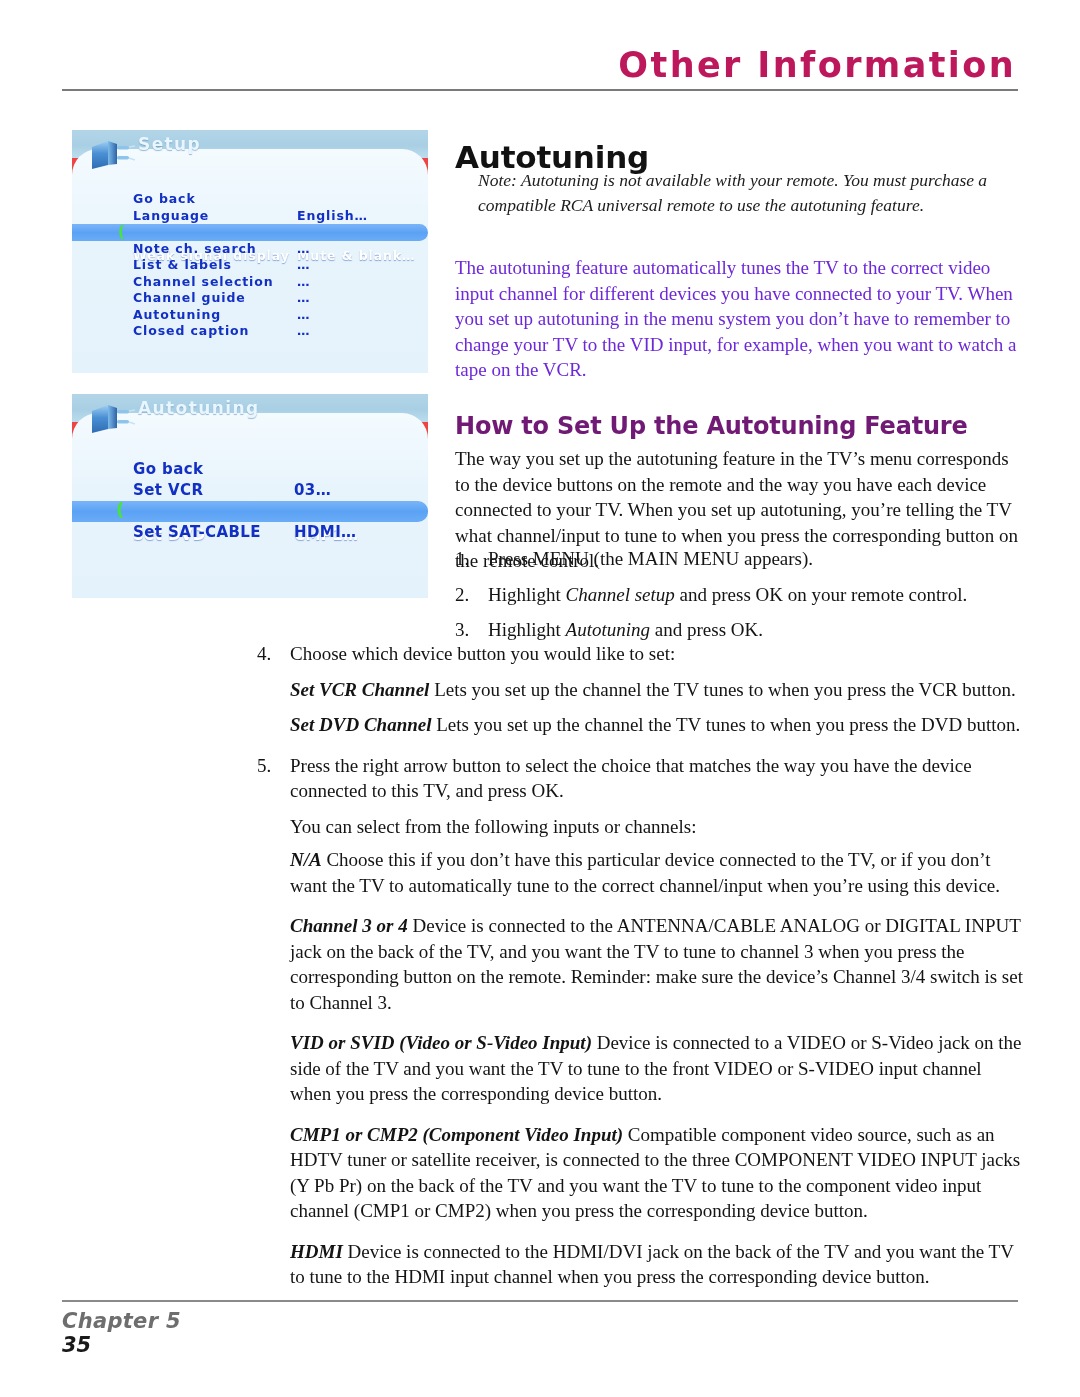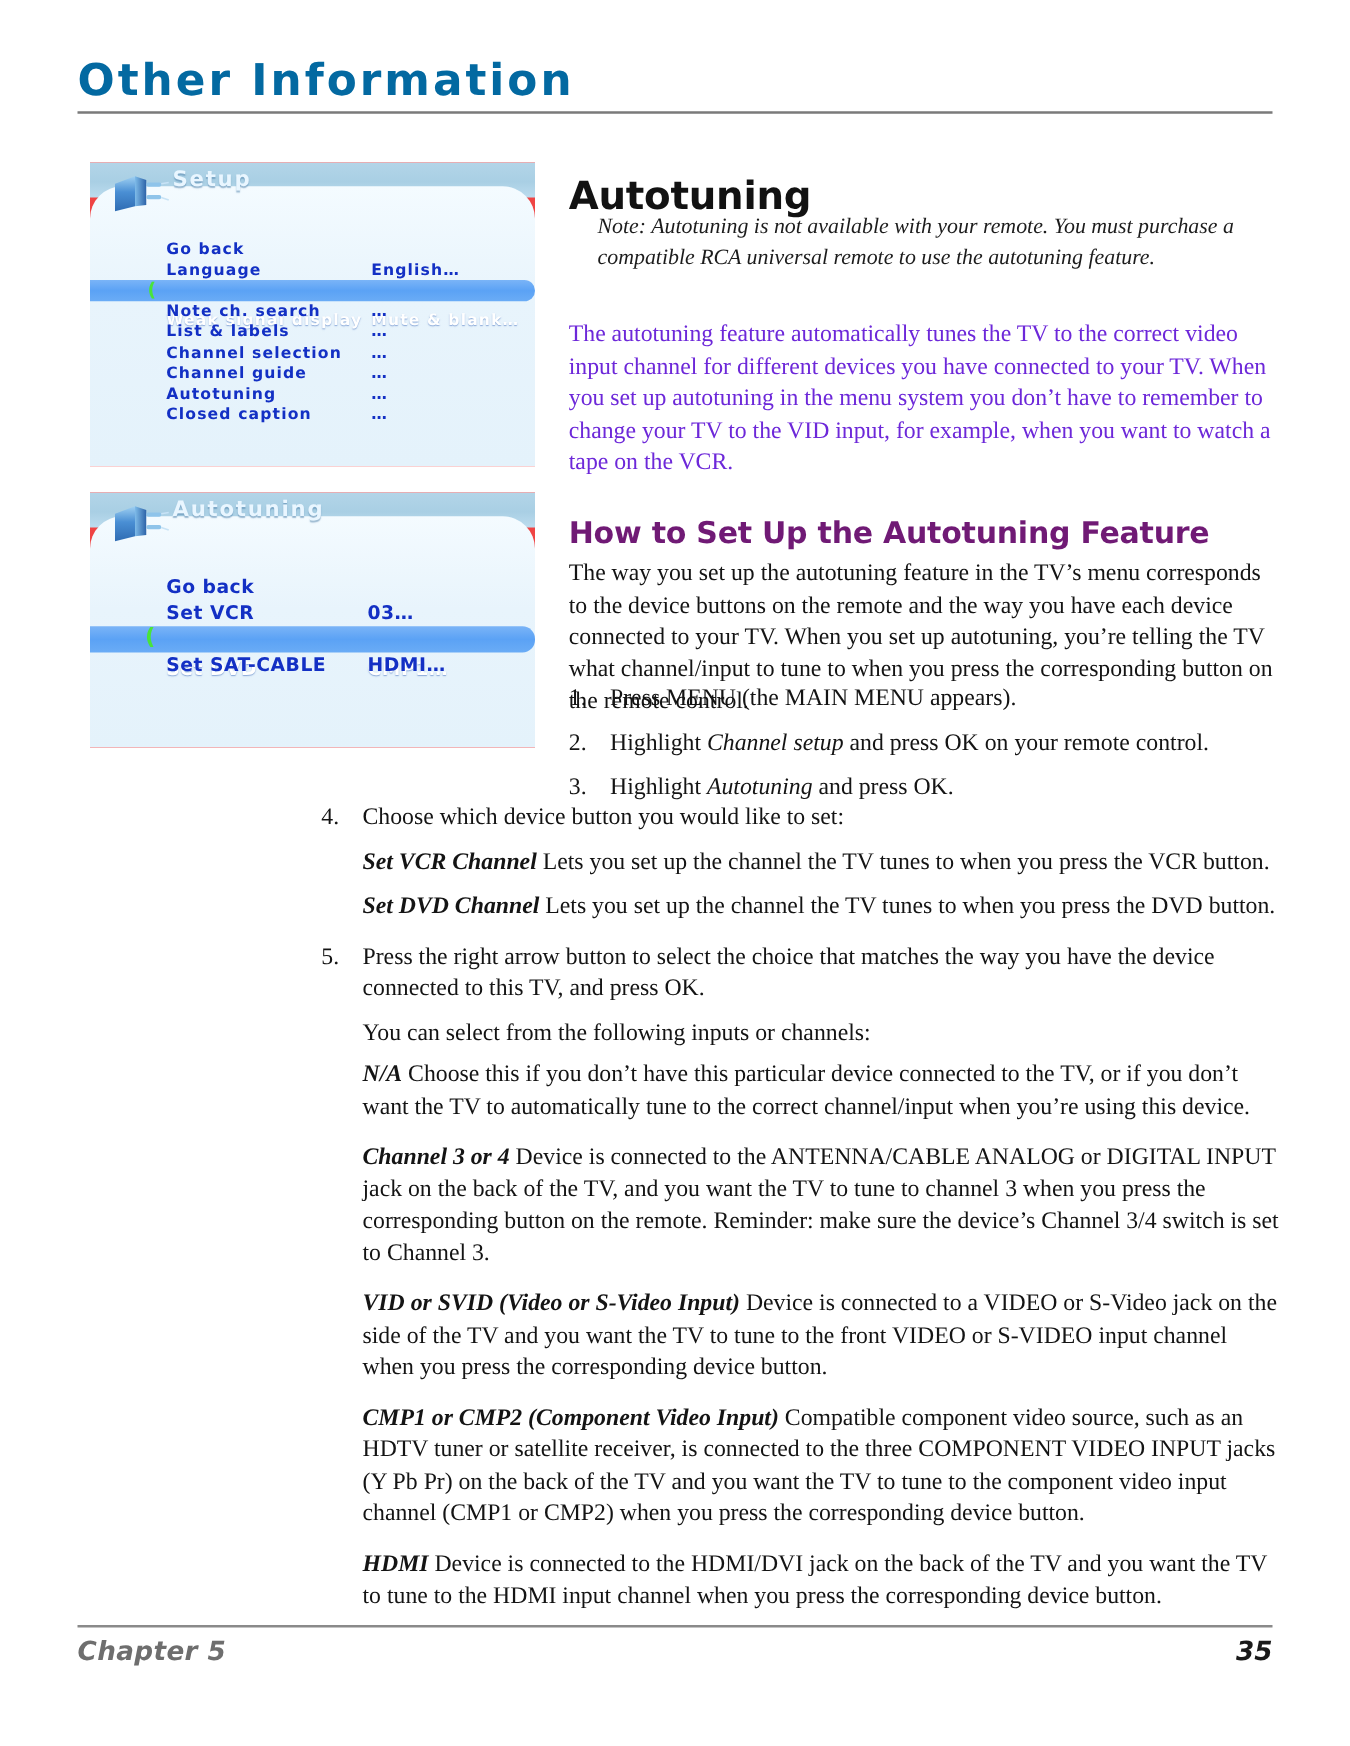--- a/index.html
+++ b/index.html
@@ -14,26 +14,26 @@
   }
 
   
   #page-header {
     position: absolute;
     left: 62px;
     top: 48px;
     width: 956px;
   }
   #header-title {
-    text-align: left;
+    text-align: right;
     font-family: "DejaVu Sans", sans-serif;
     font-weight: bold;
     font-size: 35px;
     letter-spacing: 2.4px;
-    color: #0369a1;
+    color: #be185d;
     line-height: 1.0;
     padding-right: 2px;
   }
   #header-rule {
     margin-top: 6px;
     border-top: 2px solid #7a7a7a;
     width: 100%;
   }
 
   
@@ -248,20 +248,21 @@
     top: 1300px;
     width: 956px;
   }
   #footer-rule { border-top: 2px solid #8a8a8a; width: 100%; }
   #footer-inner {
     display: flex;
     justify-content: space-between;
     align-items: baseline;
     margin-top: 7px;
     font-family: "DejaVu Sans", sans-serif;
+    flex-direction: column;
   }
   #chapter-label {
     font-weight: bold;
     font-style: italic;
     font-size: 21px;
     color: #6e6e6e;
     letter-spacing: 0.3px;
   }
   #page-number {
     font-weight: bold;

